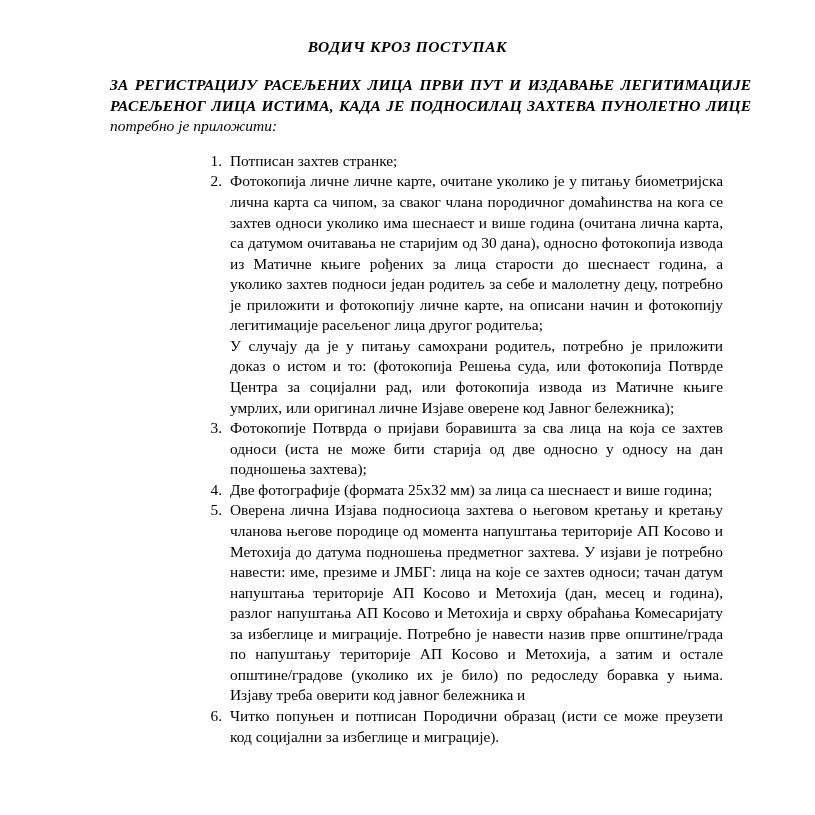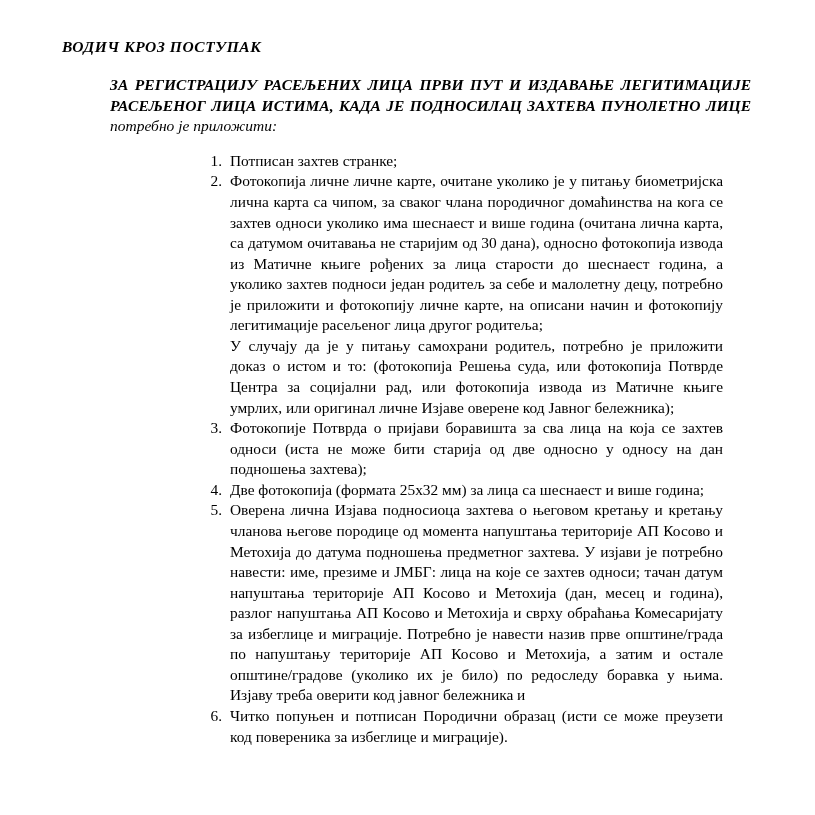--- a/index.html
+++ b/index.html
@@ -15,21 +15,21 @@
     overflow: hidden;
   }
   .page {
     width: 815px;
     height: 815px;
     box-sizing: border-box;
     padding: 22px 62px 0 62px;
     position: relative;
   }
   .doc-title {
-    text-align: left;
+    text-align: center;
     font-weight: bold;
     font-style: italic;
     font-size: 15.5px;
     letter-spacing: 0.6px;
     margin-top: 16px;
     margin-bottom: 0;
   }
   .intro {
     margin-top: 19px;
     font-size: 15.5px;
@@ -94,23 +94,23 @@
       <p>Потписан захтев странке;</p>
     </li>
     <li>
       <p>Фотокопија личне личне карте, очитане уколико је у питању биометријска лична карта са чипом, за сваког члана породичног домаћинства на кога се захтев односи уколико има шеснаест и више година (очитана лична карта, са датумом очитавања не старијим од 30 дана), односно фотокопија извода из Матичне књиге рођених за лица старости до шеснаест година, а уколико захтев подноси један родитељ за себе и малолетну децу, потребно је приложити и фотокопију личне карте, на описани начин и фотокопију легитимације расељеног лица другог родитеља;</p>
       <p class="para2">У случају да је у питању самохрани родитељ, потребно је приложити доказ о истом и то: (фотокопија Решења суда, или фотокопија Потврде Центра за социјални рад, или фотокопија извода из Матичне књиге умрлих, или оригинал личне Изјаве оверене код Јавног бележника);</p>
     </li>
     <li>
       <p>Фотокопије Потврда о пријави боравишта за сва лица на која се захтев односи (иста не може бити старија од две односно у односу на дан подношења захтева);</p>
     </li>
     <li>
-      <p>Две фотокопија (формата 25x32 мм) за лица са шеснаест и више година;</p>
+      <p>Две фотографије (формата 25x32 мм) за лица са шеснаест и више година;</p>
     </li>
     <li>
       <p>Оверена лична Изјава подносиоца захтева о његовом кретању и кретању чланова његове породице од момента напуштања територије АП Косово и Метохија до датума подношења предметног захтева. У изјави је потребно навести: име, презиме и ЈМБГ: лица на које се захтев односи; тачан датум напуштања територије АП Косово и Метохија (дан, месец и година), разлог напуштања АП Косово и Метохија и сврху обраћања Комесаријату за избеглице и миграције. Потребно је навести назив прве општине/града по напуштању територије АП Косово и Метохија, а затим и остале општине/градове (уколико их је било) по редоследу боравка у њима. Изјаву треба оверити код јавног бележника и</p>
     </li>
     <li>
-      <p>Читко попуњен и потписан Породични образац (исти се може преузети код повереника за избеглице и миграције).</p>
+      <p>Читко попуњен и потписан Породични образац (исти се може преузети код социјални за избеглице и миграције).</p>
     </li>
   </ol>
 
 </div>
 
 </body></html>

